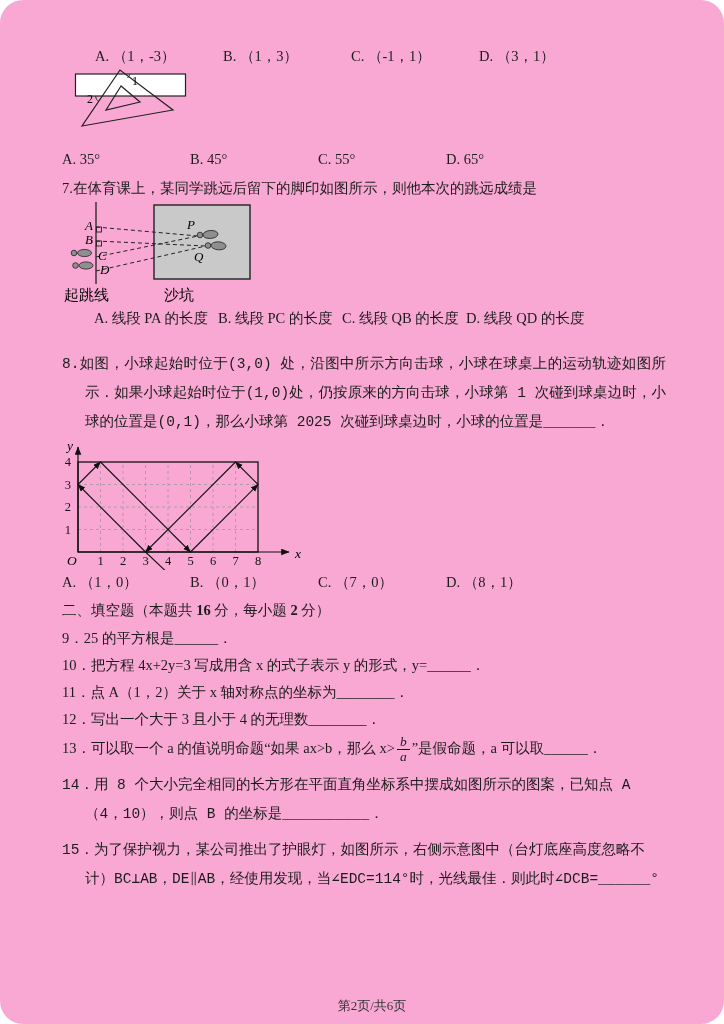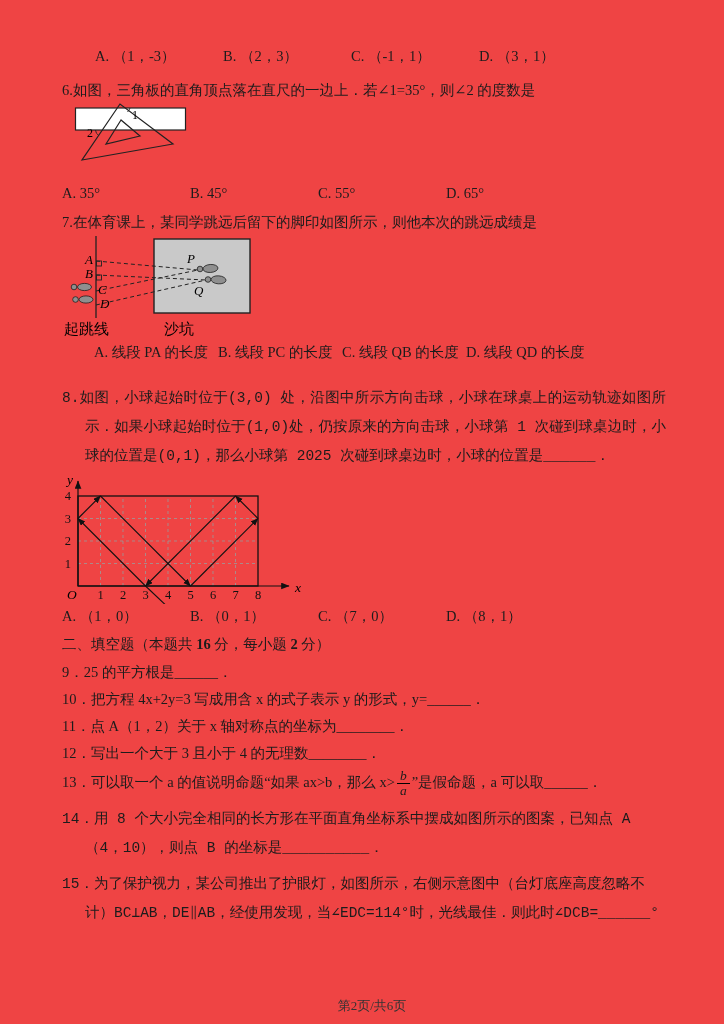--- a/index.html
+++ b/index.html
@@ -1,17 +1,17 @@
 <!DOCTYPE html>
 <html><head>
 <meta charset="utf-8">
 <style>
   html,body{margin:0;padding:0;background:#fff;}
-  .page{position:relative;width:724px;height:1024px;background:#ef4444;overflow:hidden;
-        font-family:"Liberation Serif","DejaVu Serif",serif;color:#1c1c1c;font-size:14.5px;}
+  .page{position:relative;width:724px;height:1024px;background:#f9a8d4;overflow:hidden;
+        font-family:"Liberation Serif","DejaVu Serif",serif;color:#1c1c1c;font-size:14.5px;border-radius:23px;}
   .content{padding:46px 58px 0 62px;}
   
   .opts{display:flex;margin-top:2px;line-height:20px;}
   .opts .opt{width:128px;flex:0 0 auto;white-space:nowrap;}
   .opts .opt:last-child{width:auto;}
   .opts.first{margin-left:33px;margin-top:0;}
   .opts.std{}
   .opts.q7o{margin-left:32px;}
   .opts.q7o .opt{width:124px;}
   .opts.q7o .opt:last-child{width:auto;}
@@ -55,26 +55,25 @@
   .footer{position:absolute;left:10px;top:997px;width:100%;text-align:center;font-size:13px;color:#333;}
 </style>
 </head>
 <body>
 
 <div class="page" data-name="exam-page">
   <div class="content" data-name="page-content">
 
     <div class="opts first" data-name="q5-options-row">
       <span class="opt" data-name="q5-option-a">A. （1，-3）</span>
-      <span class="opt" data-name="q5-option-b">B. （2，3）</span>
+      <span class="opt" data-name="q5-option-b">B. （1，3）</span>
       <span class="opt" data-name="q5-option-c">C. （-1，1）</span>
       <span class="opt" data-name="q5-option-d">D. （3，1）</span>
     </div>
 
-    <p class="qtext mt-q6" data-name="q6-text">6.如图，三角板的直角顶点落在直尺的一边上．若∠1=35°，则∠2 的度数是</p>
 
     <svg class="fig-q6" data-name="q6-figure" width="135" height="78" viewBox="0 0 135 78">
       <rect class="ln" data-name="ruler-rect" x="1.5" y="5" width="110" height="22"></rect>
       <path class="tri" data-name="set-square-outer-triangle" d="M46,1 L8,57 L99,41 Z"></path>
       <path class="tri" data-name="set-square-inner-triangle" d="M47,17 L32,41 L66,33 Z"></path>
       <path class="arc" data-name="angle1-arc" d="M56,5 A10,10 0 0 1 53.5,9"></path>
       <path class="arc" data-name="angle2-arc" d="M21.5,27 A7,7 0 0 0 24.8,32.6"></path>
       <text x="58" y="16" data-name="angle1-label">1</text>
       <text x="13" y="34" data-name="angle2-label">2</text>
     </svg>

